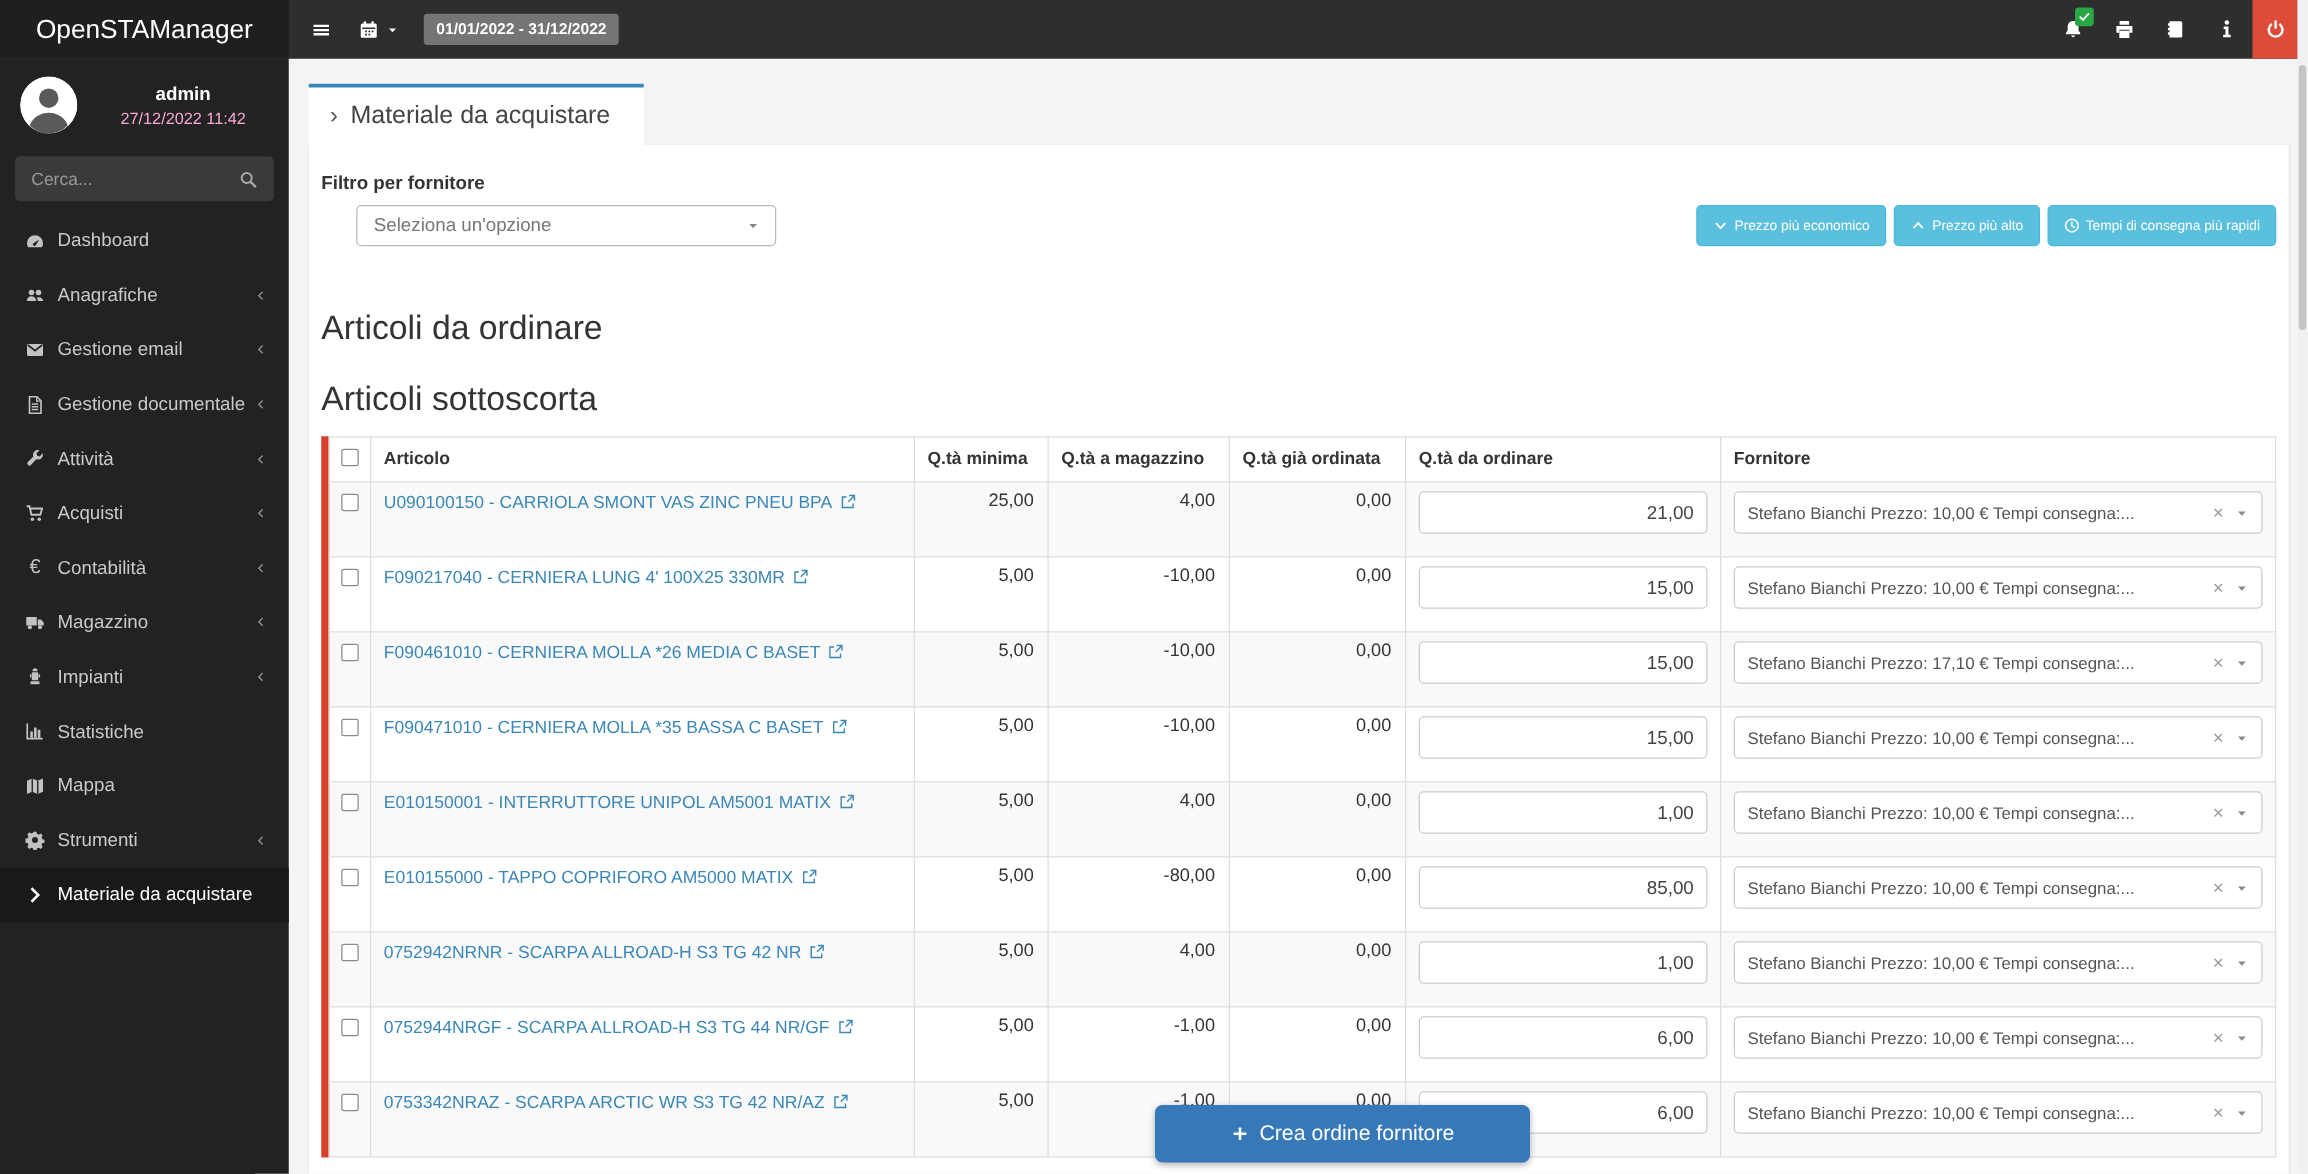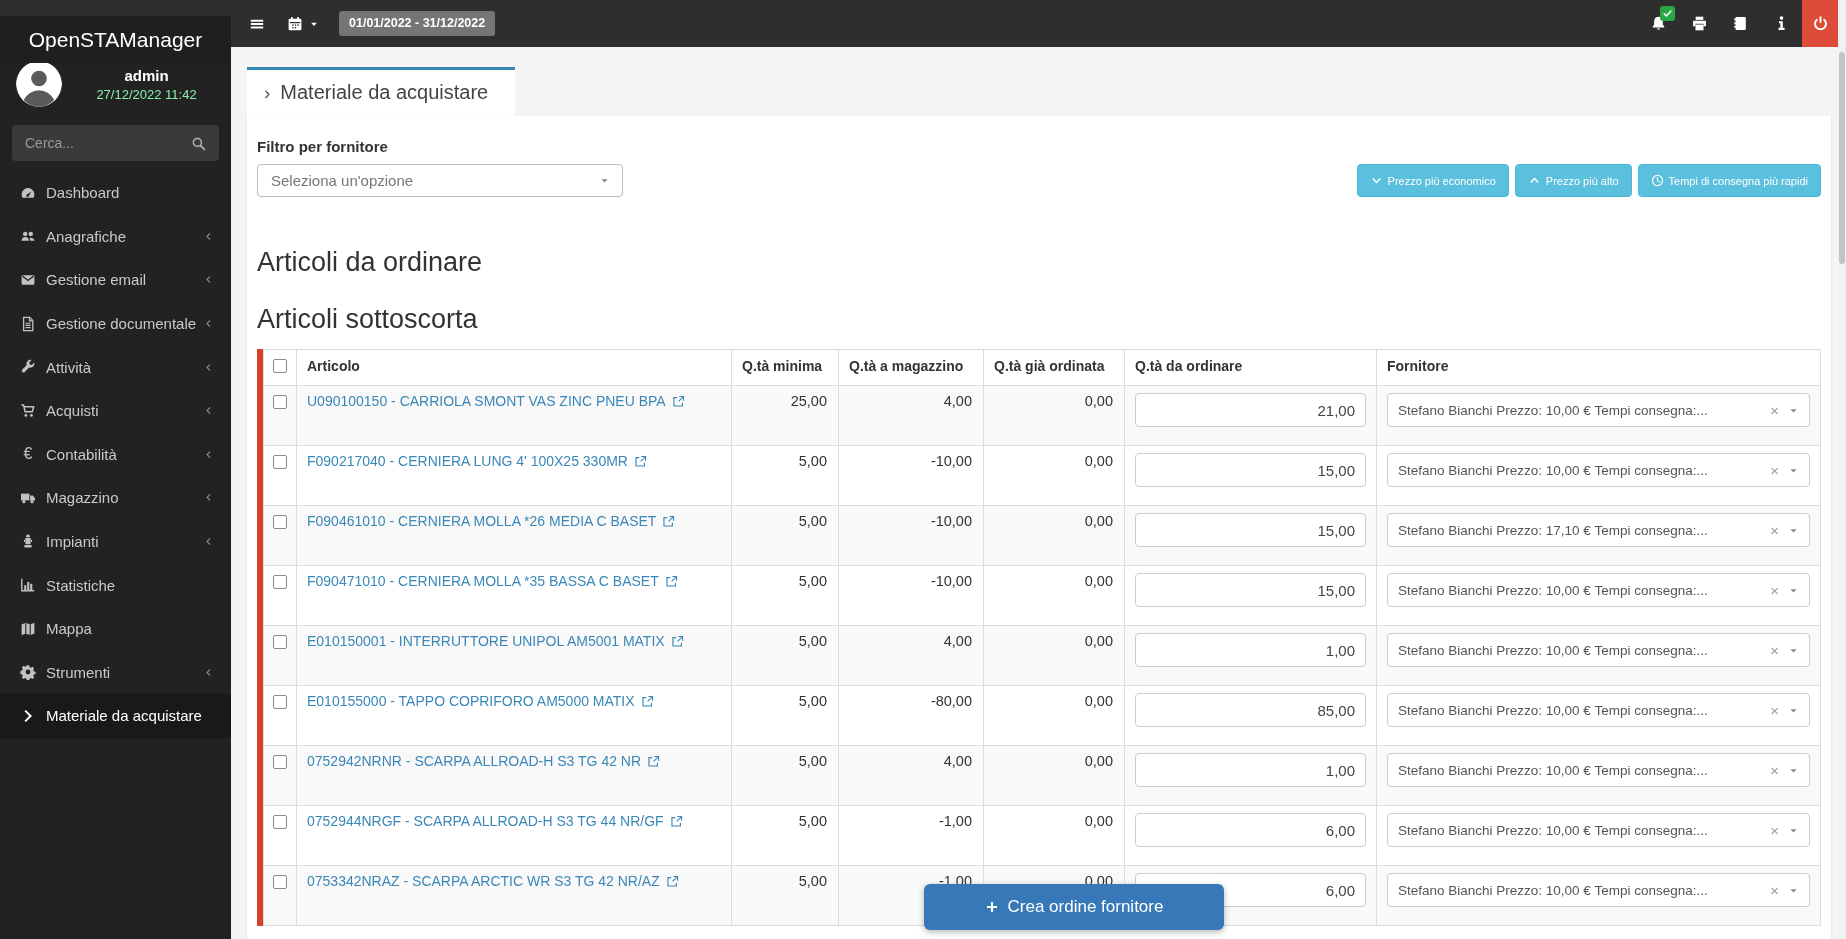--- a/index.html
+++ b/index.html
@@ -3,42 +3,42 @@
 <meta charset="utf-8">
 <style>
   * { margin:0; padding:0; box-sizing:border-box; }
   html,body { width:1846px; height:939px; overflow:hidden; background:#f4f4f5;
     font-family:"Liberation Sans","DejaVu Sans",sans-serif; }
   [data-icon]{ display:inline-flex; align-items:center; justify-content:center; }
   [data-icon] svg{ width:1em; height:1em; display:block; }
 
   
   .topbar{ position:absolute; top:0; left:0; width:1838px; height:47px; background:var(--topbar_bg); z-index:40; }
-  .logo{ position:absolute; left:0; top:16px; width:231px; height:47px; background:var(--logo_bg);
+  .logo{ position:absolute; left:0; top:0; width:231px; height:47px; background:var(--logo_bg);
     color:#fff; font-size:21px; display:flex; align-items:center; justify-content:center; }
   .nav-left{ position:absolute; left:231px; top:0; height:47px; display:flex; align-items:center;border-radius:18px; }
   .hamburger{ color:#fff; font-size:18px; padding:0 15px 0 17px; height:47px; display:flex; align-items:center; cursor:pointer; }
   .cal-group{ display:flex; align-items:center; gap:6px; color:#fff; padding:0 6px; cursor:pointer; }
   .cal-group .cal{ font-size:16px; }
   .cal-group .crt{ font-size:10px; }
   .date-badge{ margin-left:14px; background:var(--date_badge_bg); color:#fff; font-weight:bold;
     font-size:12.5px; padding:5px 10px 6px; border-radius:3px; cursor:pointer; }
   .nav-right{ position:absolute; right:0; top:0; height:47px; display:flex; align-items:stretch; }
   .nav-ic{ width:41px; display:flex; align-items:center; justify-content:center; color:#fff; font-size:17px; position:relative; cursor:pointer; }
   .badge-green{ position:absolute; top:6px; right:4px; width:15px; height:15px; background:var(--green);
     border-radius:3px; display:flex; align-items:center; justify-content:center; font-size:11px; }
   .power{ width:36px; background:var(--danger); color:#fff; display:flex; align-items:center; justify-content:center; font-size:17px; cursor:pointer; }
 
   
   .sidebar{ position:absolute; top:47px; left:0; width:231px; bottom:0; background:var(--sidebar_bg); color:#c9c9c9; z-index:30; }
   .user-panel{ display:flex; align-items:center; padding:14px 10px 12px 16px; gap:10px; }
   .avatar{ width:46px; height:46px; font-size:46px; border-radius:50%; overflow:hidden; flex:none; }
   .user-meta{ flex:1; text-align:center; }
   .user-name{ color:#fff; font-weight:bold; font-size:15px; }
-  .user-date{ color:#86efac; font-size:13px; margin-top:3px; }
+  .user-date{ color:#f9a8d4; font-size:13px; margin-top:3px; }
   .search{ margin:6px 12px 10px; background:#3a3a3a; border-radius:4px; height:36px; display:flex; align-items:center; padding:0 13px; }
   .search input{ flex:1; background:none; border:none; outline:none; color:#ccc; font-size:14px; font-family:inherit; min-width:0; }
   .search input::placeholder{ color:#999; }
   .search .sic{ color:#aaa; font-size:15px; cursor:pointer; }
   .menu{ margin-top:6px; }
   .nav-item{ height:43.6px; display:flex; align-items:center; padding:0 16px 0 18px; font-size:15px; cursor:pointer; }
   .nav-item .nav-icon{ width:20px; font-size:16px; color:#c2c2c2; margin-right:8px; }
   .nav-label{ flex:1; white-space:nowrap; overflow:hidden; }
   .nav-caret{ font-size:13px; color:#8d8d8d; }
   .nav-item.active{ background:var(--sidebar_active_bg); color:#fff; }
@@ -47,22 +47,22 @@
   
   .main{ position:absolute; left:231px; top:47px; right:8px; bottom:0; background:var(--content_bg);
     padding:20px 7px 0 16px; overflow:hidden; }
   .tab{ display:flex; width:fit-content; align-items:center; gap:10px; background:#fff;
     border-top:3px solid var(--accent); padding:11px 27px 12px 17px; font-size:20px; color:#444; cursor:pointer; }
   .tab .chev{ color:#555; font-size:19px; }
   .card{ background:#fff; box-shadow:0 1px 2px rgba(0,0,0,.12); padding:20px 10px; min-height:860px; }
 
   .filter-label{ font-size:15px; font-weight:bold; color:#333; margin:2px 0 9px; }
   .filter-row{ display:flex; align-items:flex-start; }
-  .select{ width:366px; height:33px; border:1px solid #b9b9b9; border-radius:4px; background:#fff;
-    display:flex; align-items:center; padding:0 12px 0 13px; color:#777; font-size:15px; cursor:pointer; }
+  .select{ width:336px; height:33px; border:1px solid #b9b9b9; border-radius:4px; background:#fff;
+    display:flex; align-items:center; padding:0 12px 0 13px; color:#777; font-size:15px; cursor:pointer;margin-left:28px; }
   .select .sel-caret{ margin-left:auto; color:#888; font-size:11px; }
   .sort-group{ margin-left:auto; display:flex; gap:6px; }
   .btn-info{ background:var(--info_btn); color:#fff; border:1px solid var(--info_btn_border); border-radius:4px;
     height:33px; display:flex; align-items:center; gap:5px; padding:0 12px; font-size:11px; cursor:pointer; font-family:inherit; }
   .btn-info .bic{ font-size:13px; }
 
   h2.section{ font-size:27px; font-weight:400; color:#333; }
   #h-toorder{ margin-top:50px; }
   .empty-note{ font-size:14px; color:#333; margin-top:10px; }
   #h-understock{ margin-top:26px; }

